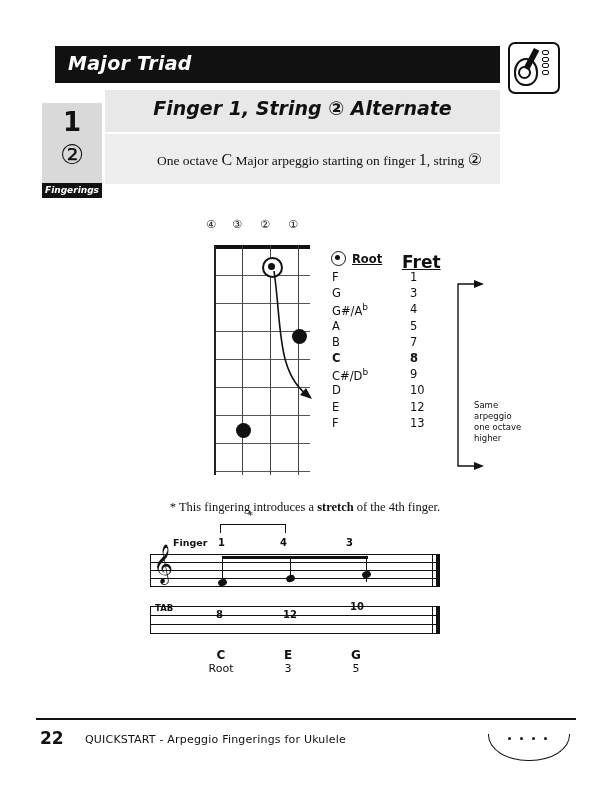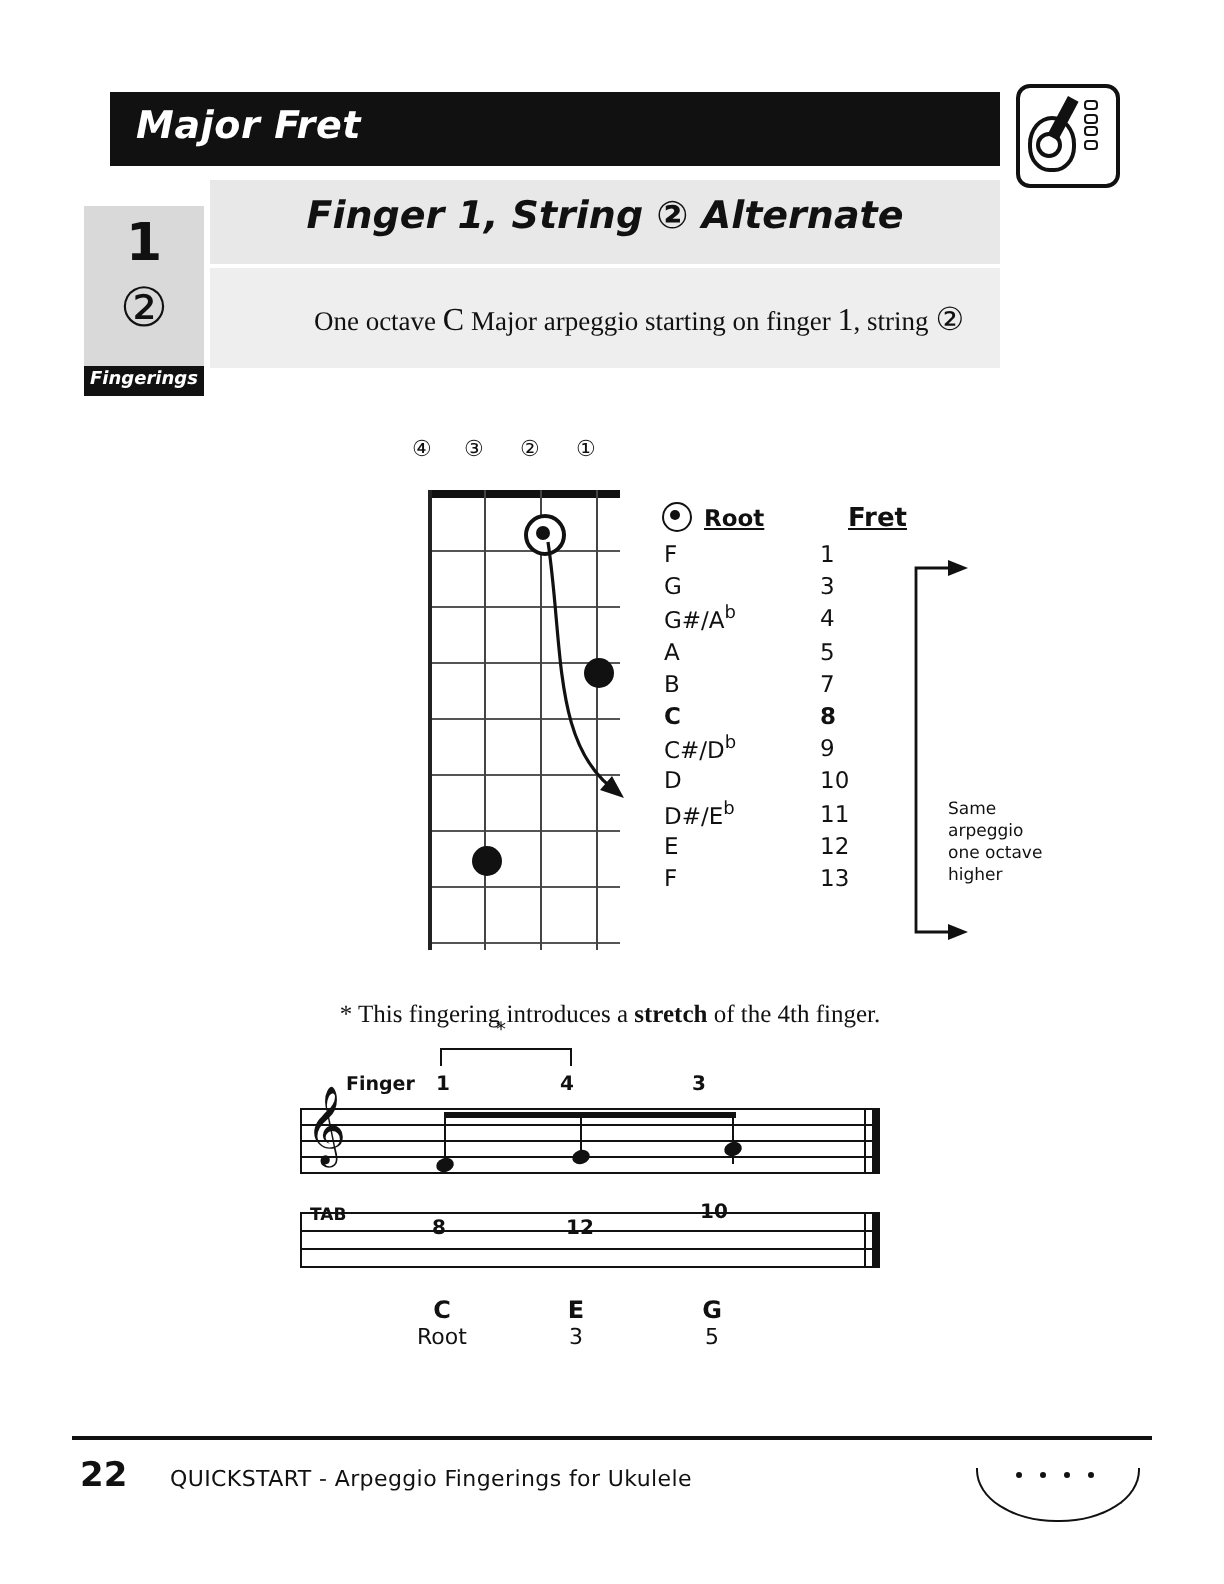--- a/index.html
+++ b/index.html
@@ -116,22 +116,22 @@
   }
 
   
   .tbl{position:absolute;left:330px;top:252px;width:120px;}
   .tbl .hdrrow{position:relative;height:18px;}
   .tbl .hdr-root{
     position:absolute;left:22px;top:0;font-family:"DejaVu Sans", sans-serif;
     font-weight:bold;font-size:11.5px;text-decoration:underline;color:#111;
   }
   .tbl .hdr-fret{
-    position:absolute;left:94px;top:0;font-family:"DejaVu Sans", sans-serif;
-    font-weight:bold;font-size:13px;text-decoration:underline;color:#111;
+    position:absolute;left:72px;top:0;font-family:"DejaVu Sans", sans-serif;
+    font-weight:bold;font-size:17px;text-decoration:underline;color:#111;
   }
   .tbl .target{
     position:absolute;left:1px;top:-1px;width:13px;height:13px;border-radius:50%;
     border:1.7px solid #111;background:#fff;
   }
   .tbl .target i{
     position:absolute;left:3px;top:3px;width:5px;height:5px;border-radius:50%;background:#111;
   }
   .row{position:relative;height:16.2px;}
   .row .nm{
@@ -219,21 +219,21 @@
 
   
   svg.arrow{position:absolute;left:214px;top:245px;width:130px;height:200px;overflow:visible;}
 </style>
 </head>
 <body>
 
 <div class="page">
 
   <div class="hdr-bar"></div>
-  <div class="hdr-title">Major Fret</div>
+  <div class="hdr-title">Major Triad</div>
 
   <div class="uke-icon">
     <div class="lobe"></div>
     <div class="soundhole"></div>
     <div class="neck"></div>
     <div class="pegs">
         <i></i>
         <i></i>
         <i></i>
         <i></i>
@@ -324,24 +324,20 @@
         <span class="nm">C</span>
         <span class="fr">8</span>
       </div>
     <div class="row">
         <span class="nm"><span>C#/D</span><sup class="flat">b</sup></span>
         <span class="fr">9</span>
       </div>
     <div class="row">
         <span class="nm">D</span>
         <span class="fr">10</span>
-      </div>
-    <div class="row">
-        <span class="nm"><span>D#/E</span><sup class="flat">b</sup></span>
-        <span class="fr">11</span>
       </div>
     <div class="row">
         <span class="nm">E</span>
         <span class="fr">12</span>
       </div>
     <div class="row">
         <span class="nm">F</span>
         <span class="fr">13</span>
       </div>
   </div>

